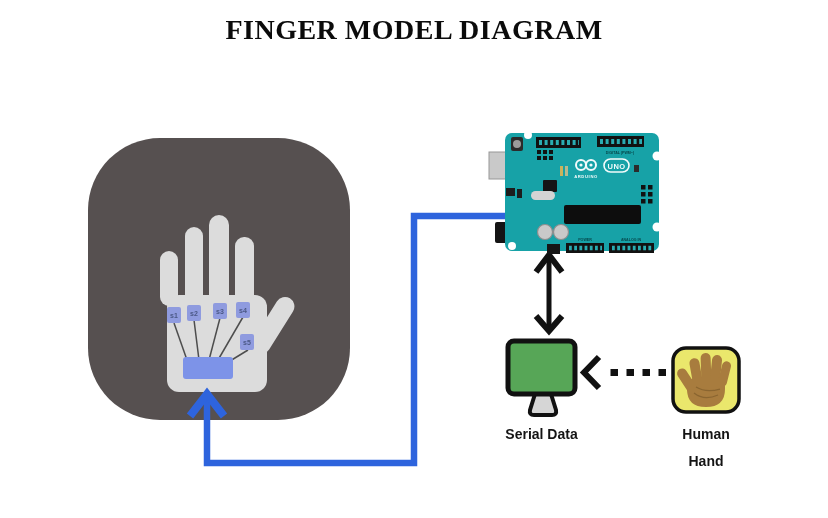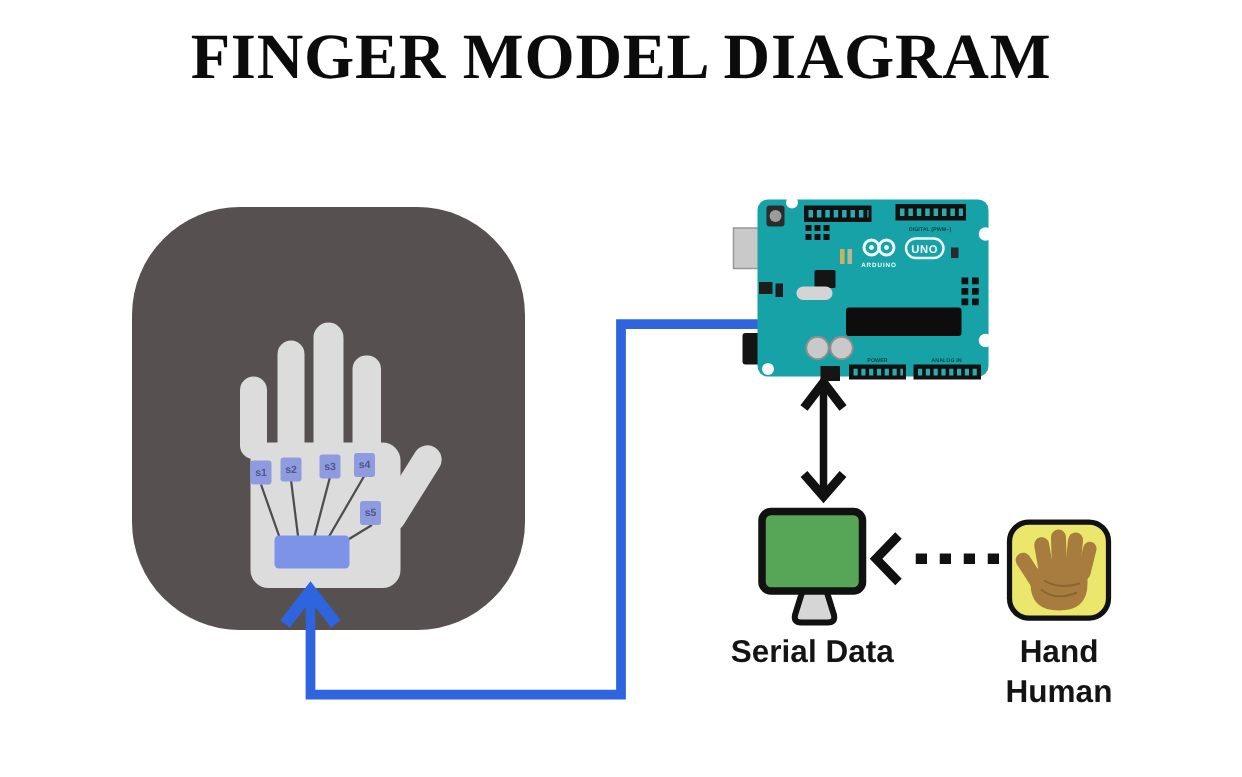--- a/index.html
+++ b/index.html
@@ -2,21 +2,21 @@
 <html style="--blue: #2e64dd; --teal: #17a2a7; --tealText: #06484c; --green: #57a657; --yellow: #eae76c; --brown: #a87c3e; --panel: #565050; --glove: #dcdcdc; --sensor: #8f9bdf; --chip: #7d93e8; --ink: #111111;"><head>
 <meta charset="utf-8">
 <style>
   html,body{margin:0;padding:0;background:#ffffff;}
   .stage{
     position:relative;width:828px;height:518px;overflow:hidden;
     background:#ffffff;font-family:"Liberation Sans",sans-serif;
   }
   .title{
     position:absolute;left:0;top:14px;width:828px;text-align:center;
-    font-family:"Liberation Serif",serif;font-weight:bold;font-size:43px;
+    font-family:"Liberation Serif",serif;font-weight:bold;font-size:28px;
     letter-spacing:0.5px;color:#0b0b0b;margin:0;
   }
   
   .glove-panel{
     position:absolute;left:88px;top:138px;width:262px;height:282px;
     background:var(--panel,#565050);border-radius:72px;
   }
   .glove-part{position:absolute;background:var(--glove,#dcdcdc);}
   .palm{left:79px;top:157px;width:100px;height:97px;border-radius:12px;}
   .f1{left:72px;top:113px;width:18px;height:55px;border-radius:9px;}
@@ -48,21 +48,21 @@
   .teal-board{fill:var(--teal,#17a2a7);}
   .board-text{fill:var(--tealText,#06484c);font-family:"Liberation Sans",sans-serif;
     font-weight:bold;}
   .white-text{fill:#f2fbfb;font-family:"Liberation Sans",sans-serif;font-weight:bold;}
   .screen{fill:var(--green,#57a657);stroke:var(--ink,#111111);}
   .hand-frame{fill:var(--yellow,#eae76c);stroke:var(--ink,#111111);}
   .hand-skin{fill:var(--brown,#a87c3e);}
   
   .caption{
     position:absolute;text-align:center;color:#141414;
-    font-size:21px;font-weight:bold;line-height:27px;
+    font-size:14px;font-weight:bold;line-height:27px;
   }
   .caption-pc{left:479px;top:421px;width:125px;}
   .caption-hand{left:646px;top:421px;width:120px;}
 </style>
 </head>
 <body>
 
 <div class="stage">
 
   <h1 class="title">FINGER MODEL DIAGRAM</h1>
@@ -184,17 +184,17 @@
       <path d="M17,36 L55,36 L55,46 Q55,64 36,64 Q17,64 17,46 Z"></path>
       <path d="M24,50 Q34,58 48,52" fill="none" stroke="#8a6530" stroke-width="1.3"></path>
       <path d="M26,44 Q36,50 50,46" fill="none" stroke="#8a6530" stroke-width="1.3"></path>
     </g>
   </svg>
 
   <div class="caption caption-pc">
     <div>Serial Data</div>
   </div>
   <div class="caption caption-hand">
+    <div>Human</div>
     <div>Hand</div>
-    <div>Human</div>
   </div>
 
 </div>
 
 </body></html>

